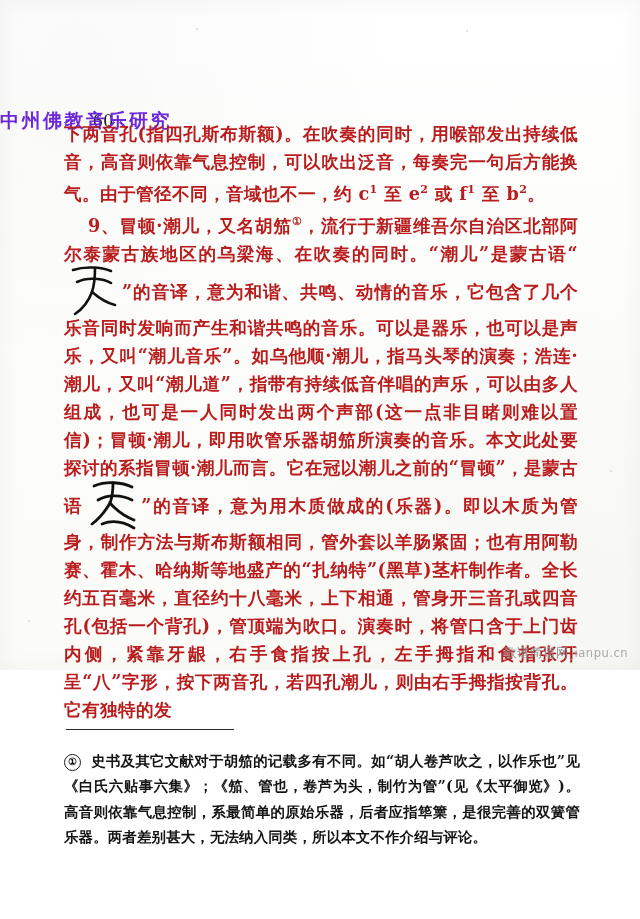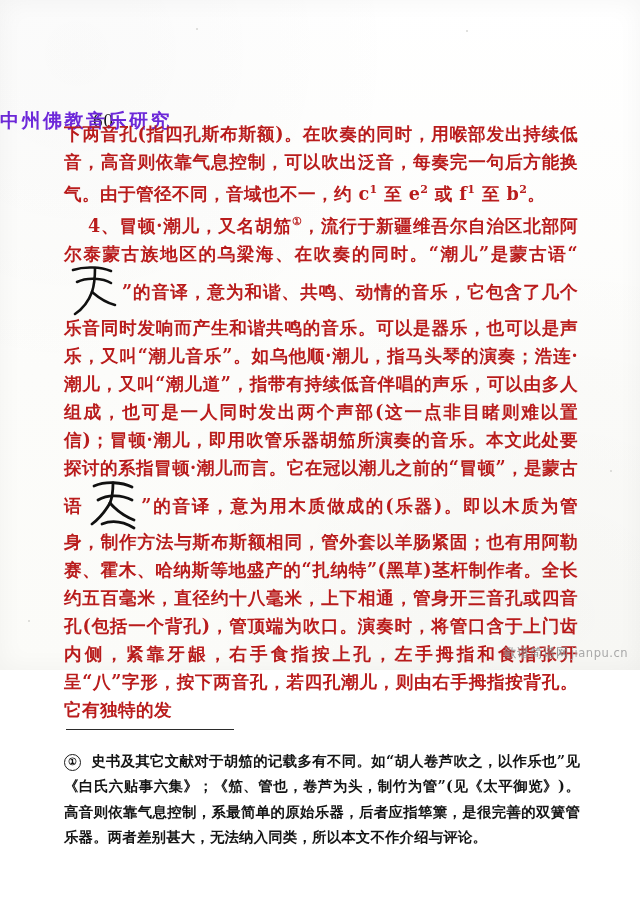--- a/index.html
+++ b/index.html
@@ -167,21 +167,21 @@
 
   <div class="header">
     <div class="folio">60</div>
     <div class="running-title">中州佛教音乐研究</div>
   </div>
 
   <div class="body-block">
 
     <p class="para p-first"><span>下两音孔(指四孔斯布斯额)。在吹奏的同时，用喉部发出持续低音，高音则依靠气息控制，可以吹出泛音，每奏完一句后方能换气。由于管径不同，音域也不一，约 c</span><span class="sup-sm">1</span><span> 至 e</span><span class="sup-sm">2</span><span> 或 f</span><span class="sup-sm">1</span><span> 至 b</span><span class="sup-sm">2</span><span>。</span></p>
 
-    <p class="para"><span style="display:inline-block;width:24px"></span><span>4、冒顿·潮儿，又名胡笳</span><sup class="note">①</sup><span>，流行于新疆维吾尔自治区北部阿尔泰蒙古族地区的乌梁海、在吹奏的同时。“潮儿”是蒙古语</span><span>“</span><span class="glyph">
+    <p class="para"><span style="display:inline-block;width:24px"></span><span>9、冒顿·潮儿，又名胡笳</span><sup class="note">①</sup><span>，流行于新疆维吾尔自治区北部阿尔泰蒙古族地区的乌梁海、在吹奏的同时。“潮儿”是蒙古语</span><span>“</span><span class="glyph">
       <svg width="60" height="58" viewBox="0 0 60 58">
         <g fill="none" stroke="#111" stroke-width="2.6" stroke-linecap="round" stroke-linejoin="round">
           <path d="M8 8 C20 4, 36 5, 46 9"></path>
           <path d="M30 6 C30 16, 29 24, 27 30"></path>
           <path d="M12 20 C22 15, 38 16, 46 21"></path>
           <path d="M27 30 C24 38, 19 46, 10 52"></path>
           <path d="M27 30 C34 36, 42 41, 50 43"></path>
         </g>
       </svg>
     </span><span>”的音译，意为和谐、共鸣、动情的音乐，它包含了几个乐音同时发响而产生和谐共鸣的音乐。可以是器乐，也可以是声乐，又叫“潮儿音乐”。如乌他顺·潮儿，指马头琴的演奏；浩连·潮儿，又叫“潮儿道”，指带有持续低音伴唱的声乐，可以由多人组成，也可是一人同时发出两个声部(这一点非目睹则难以置信)；冒顿·潮儿，即用吹管乐器胡笳所演奏的音乐。本文此处要探讨的系指冒顿·潮儿而言。它在冠以潮儿之前的“冒顿”，是蒙古语</span><span class="glyph">

